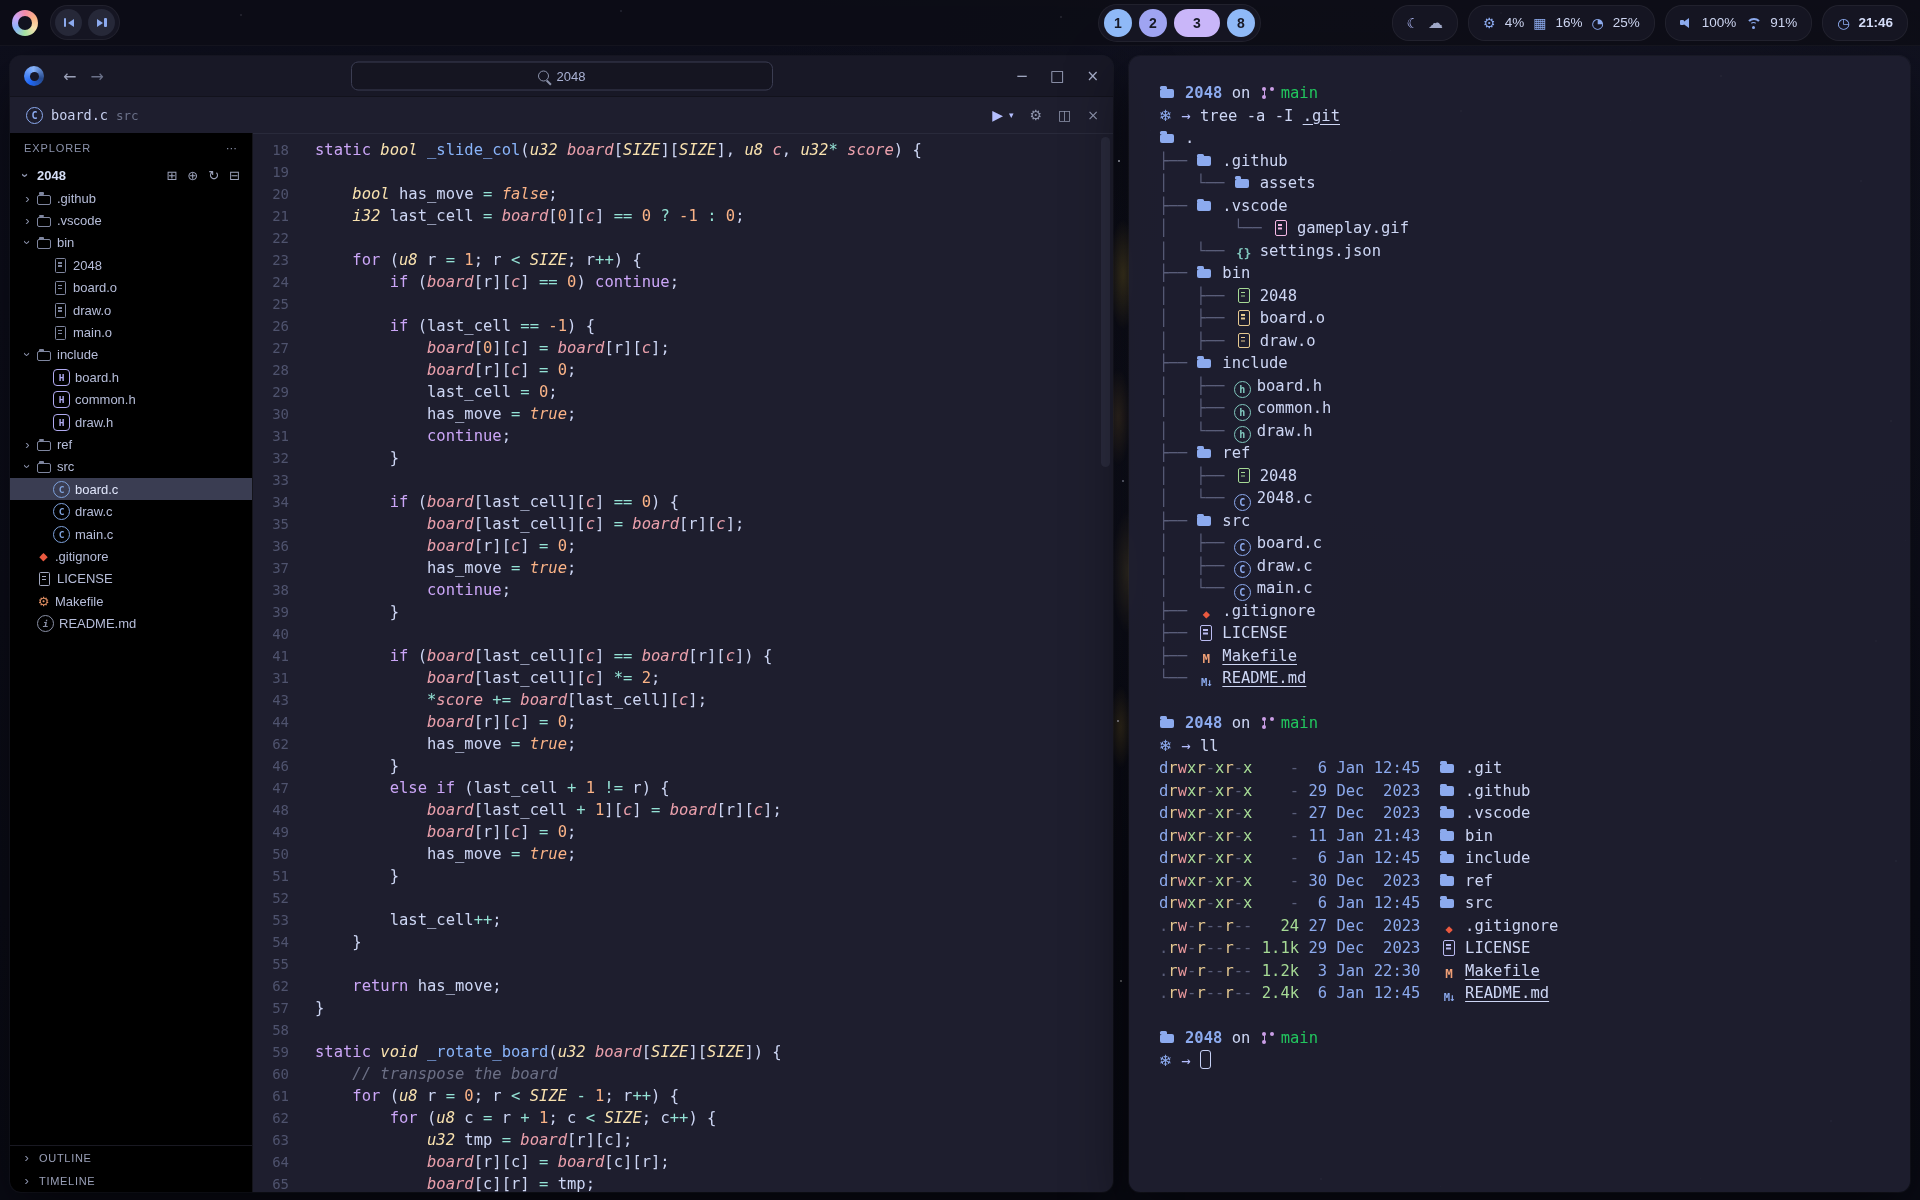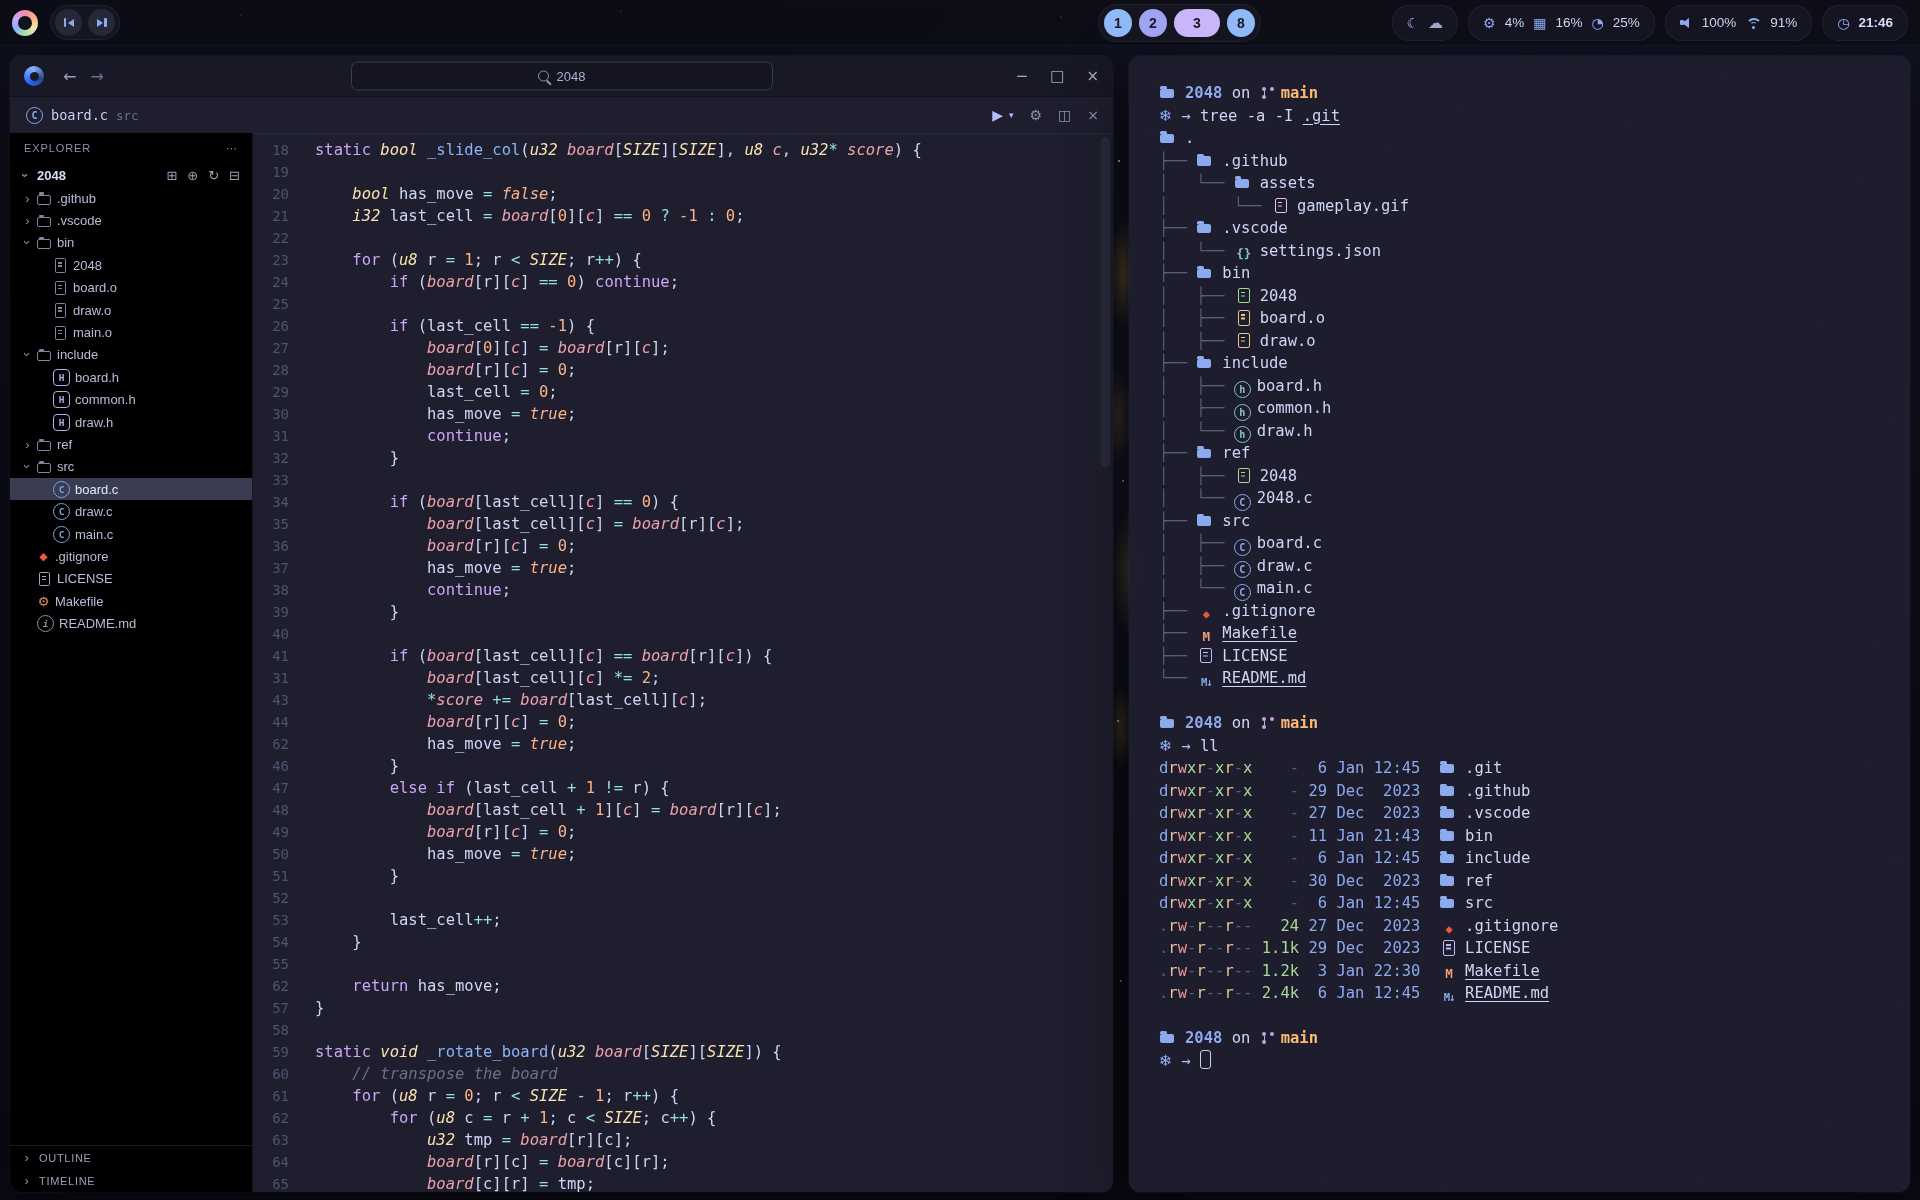--- a/index.html
+++ b/index.html
@@ -144,21 +144,21 @@
   .scroll-thumb{position:absolute;top:4px;right:3px;width:9px;height:330px;border-radius:5px;background:rgba(124,130,160,.13)}
 
   
   .term{position:absolute;inset:0;padding:26px 30px;font-family:"DejaVu Sans Mono",monospace;font-size:15.5px;line-height:22.5px;color:#cdd6f4}
   .tl{white-space:pre;height:22.5px}
   .s-t{color:#cdd6f4}
   .s-d{color:#595d79}
   .s-b{color:#8caaee}
   .s-bb{color:#8caaee;font-weight:700}
   .s-g{color:#a6da95}
-  .s-m{color:#fdba74;font-weight:700}
+  .s-m{color:#22c55e;font-weight:400}
   .s-u{color:#cdd6f4;text-decoration:underline;text-underline-offset:3px}
   .s-sn{color:#8caaee;font-family:"DejaVu Sans",sans-serif}
   .s-ar{color:#b4befe}
   .pc-d{color:#8caaee}.pc-r{color:#e5c890}.pc-w{color:#ea999c}.pc-x{color:#a6da95}.pc-n{color:#595d79}
   .cursor{display:inline-block;width:9px;height:17px;border:1.5px solid #c6d0f5;border-radius:3px;vertical-align:-3px}
 
   
   .ti{position:relative;display:inline-flex;align-items:center;justify-content:center;width:20px;height:16px;margin-right:6px;vertical-align:-2.5px}
   .t_fo::before{content:"";position:absolute;left:1px;top:4px;width:14px;height:9.5px;background:#8caaee;border-radius:2px}
   .t_fo::after{content:"";position:absolute;left:1px;top:1.8px;width:6.5px;height:3px;background:#8caaee;border-radius:1.5px 1.5px 0 0}
@@ -598,41 +598,41 @@
     </div>
   </div>
 
   <div class="window" id="terminal">
     <div class="term">
         <div class="tl"><span class="ti t_fo"></span><span class="s-bb">2048</span><span class="s-t"> on </span><span class="ti t_br"></span><span class="s-m">main</span></div>
         <div class="tl"><span class="s-sn">❄</span><span class="s-t"> </span><span class="s-ar">→</span><span class="s-t"> tree -a -I </span><span class="s-u">.git</span></div>
         <div class="tl"><span class="ti t_fo"></span><span class="s-t">.</span></div>
         <div class="tl"><span class="s-d">├── </span><span class="ti t_fo"></span><span class="s-t">.github</span></div>
         <div class="tl"><span class="s-d">│   └── </span><span class="ti t_fo"></span><span class="s-t">assets</span></div>
+        <div class="tl"><span class="s-d">├── </span><span class="ti t_fo"></span><span class="s-t">.vscode</span></div>
         <div class="tl"><span class="s-d">│       └── </span><span class="ti pgi t_gif"></span><span class="s-t">gameplay.gif</span></div>
-        <div class="tl"><span class="s-d">├── </span><span class="ti t_fo"></span><span class="s-t">.vscode</span></div>
         <div class="tl"><span class="s-d">│   └── </span><span class="ti lt t_json">{}</span><span class="s-t">settings.json</span></div>
         <div class="tl"><span class="s-d">├── </span><span class="ti t_fo"></span><span class="s-t">bin</span></div>
         <div class="tl"><span class="s-d">│   ├── </span><span class="ti pgi t_fi"></span><span class="s-t">2048</span></div>
         <div class="tl"><span class="s-d">│   ├── </span><span class="ti pgi t_obj"></span><span class="s-t">board.o</span></div>
         <div class="tl"><span class="s-d">│   ├── </span><span class="ti pgi t_obj"></span><span class="s-t">draw.o</span></div>
         <div class="tl"><span class="s-d">├── </span><span class="ti t_fo"></span><span class="s-t">include</span></div>
         <div class="tl"><span class="s-d">│   ├── </span><span class="ti clt t_h">h</span><span class="s-t">board.h</span></div>
         <div class="tl"><span class="s-d">│   ├── </span><span class="ti clt t_h">h</span><span class="s-t">common.h</span></div>
         <div class="tl"><span class="s-d">│   └── </span><span class="ti clt t_h">h</span><span class="s-t">draw.h</span></div>
         <div class="tl"><span class="s-d">├── </span><span class="ti t_fo"></span><span class="s-t">ref</span></div>
         <div class="tl"><span class="s-d">│   ├── </span><span class="ti pgi t_fi"></span><span class="s-t">2048</span></div>
         <div class="tl"><span class="s-d">│   └── </span><span class="ti clt t_c">C</span><span class="s-t">2048.c</span></div>
         <div class="tl"><span class="s-d">├── </span><span class="ti t_fo"></span><span class="s-t">src</span></div>
         <div class="tl"><span class="s-d">│   ├── </span><span class="ti clt t_c">C</span><span class="s-t">board.c</span></div>
         <div class="tl"><span class="s-d">│   ├── </span><span class="ti clt t_c">C</span><span class="s-t">draw.c</span></div>
         <div class="tl"><span class="s-d">│   └── </span><span class="ti clt t_c">C</span><span class="s-t">main.c</span></div>
         <div class="tl"><span class="s-d">├── </span><span class="ti lt t_git">◆</span><span class="s-t">.gitignore</span></div>
+        <div class="tl"><span class="s-d">├── </span><span class="ti pgi t_bk"></span><span class="s-t">LICENSE</span></div>
         <div class="tl"><span class="s-d">├── </span><span class="ti lt t_mk">M</span><span class="s-u">Makefile</span></div>
-        <div class="tl"><span class="s-d">├── </span><span class="ti pgi t_bk"></span><span class="s-t">LICENSE</span></div>
         <div class="tl"><span class="s-d">└── </span><span class="ti lt t_md">M↓</span><span class="s-u">README.md</span></div>
         <div class="tl"></div>
         <div class="tl"><span class="ti t_fo"></span><span class="s-bb">2048</span><span class="s-t"> on </span><span class="ti t_br"></span><span class="s-m">main</span></div>
         <div class="tl"><span class="s-sn">❄</span><span class="s-t"> </span><span class="s-ar">→</span><span class="s-t"> ll</span></div>
         <div class="tl"><span class="pc-d">d</span><span class="pc-r">r</span><span class="pc-w">w</span><span class="pc-x">x</span><span class="pc-r">r</span><span class="pc-n">-</span><span class="pc-x">x</span><span class="pc-r">r</span><span class="pc-n">-</span><span class="pc-x">x</span><span class="s-d">    - </span><span class="s-b"> 6 Jan 12:45</span><span class="s-t">  </span><span class="ti t_fo"></span><span class="s-t">.git</span></div>
         <div class="tl"><span class="pc-d">d</span><span class="pc-r">r</span><span class="pc-w">w</span><span class="pc-x">x</span><span class="pc-r">r</span><span class="pc-n">-</span><span class="pc-x">x</span><span class="pc-r">r</span><span class="pc-n">-</span><span class="pc-x">x</span><span class="s-d">    - </span><span class="s-b">29 Dec  2023</span><span class="s-t">  </span><span class="ti t_fo"></span><span class="s-t">.github</span></div>
         <div class="tl"><span class="pc-d">d</span><span class="pc-r">r</span><span class="pc-w">w</span><span class="pc-x">x</span><span class="pc-r">r</span><span class="pc-n">-</span><span class="pc-x">x</span><span class="pc-r">r</span><span class="pc-n">-</span><span class="pc-x">x</span><span class="s-d">    - </span><span class="s-b">27 Dec  2023</span><span class="s-t">  </span><span class="ti t_fo"></span><span class="s-t">.vscode</span></div>
         <div class="tl"><span class="pc-d">d</span><span class="pc-r">r</span><span class="pc-w">w</span><span class="pc-x">x</span><span class="pc-r">r</span><span class="pc-n">-</span><span class="pc-x">x</span><span class="pc-r">r</span><span class="pc-n">-</span><span class="pc-x">x</span><span class="s-d">    - </span><span class="s-b">11 Jan 21:43</span><span class="s-t">  </span><span class="ti t_fo"></span><span class="s-t">bin</span></div>
         <div class="tl"><span class="pc-d">d</span><span class="pc-r">r</span><span class="pc-w">w</span><span class="pc-x">x</span><span class="pc-r">r</span><span class="pc-n">-</span><span class="pc-x">x</span><span class="pc-r">r</span><span class="pc-n">-</span><span class="pc-x">x</span><span class="s-d">    - </span><span class="s-b"> 6 Jan 12:45</span><span class="s-t">  </span><span class="ti t_fo"></span><span class="s-t">include</span></div>
         <div class="tl"><span class="pc-d">d</span><span class="pc-r">r</span><span class="pc-w">w</span><span class="pc-x">x</span><span class="pc-r">r</span><span class="pc-n">-</span><span class="pc-x">x</span><span class="pc-r">r</span><span class="pc-n">-</span><span class="pc-x">x</span><span class="s-d">    - </span><span class="s-b">30 Dec  2023</span><span class="s-t">  </span><span class="ti t_fo"></span><span class="s-t">ref</span></div>

